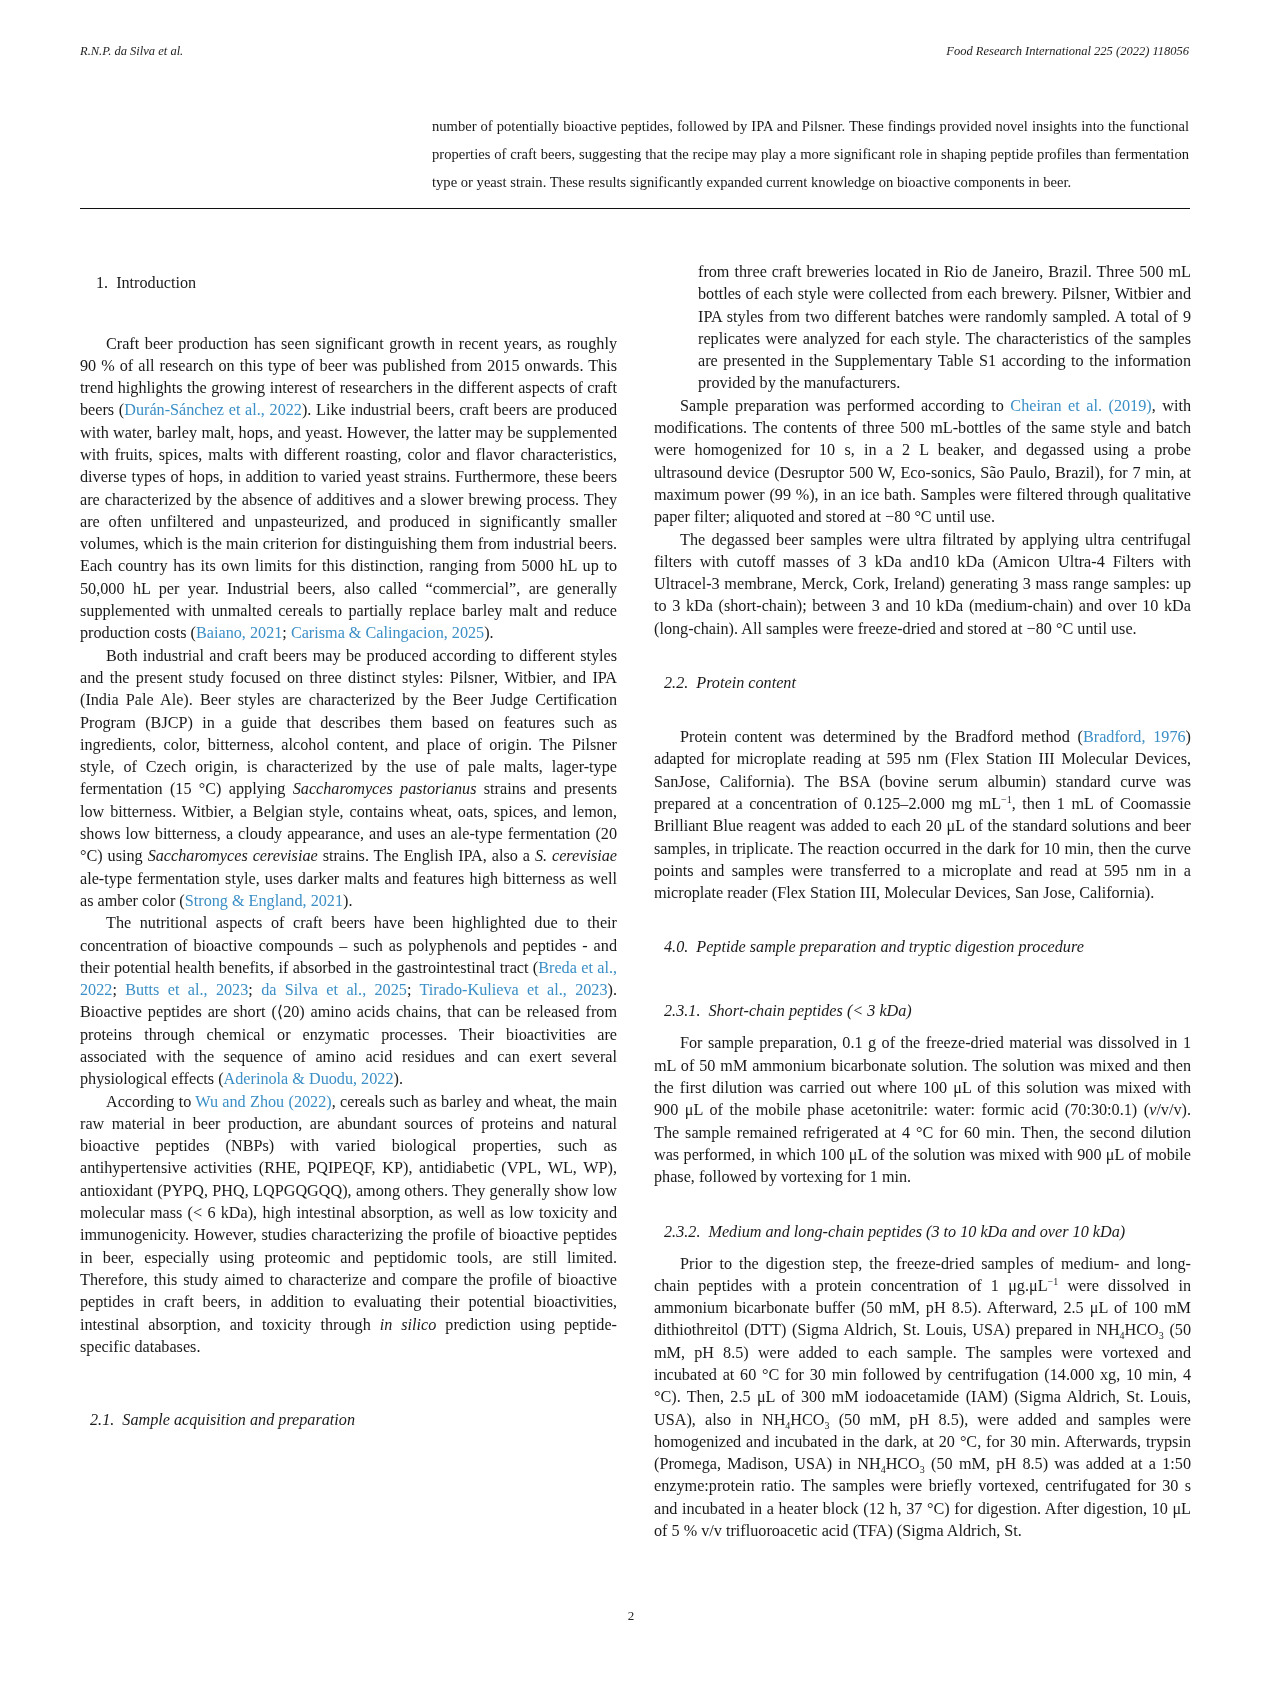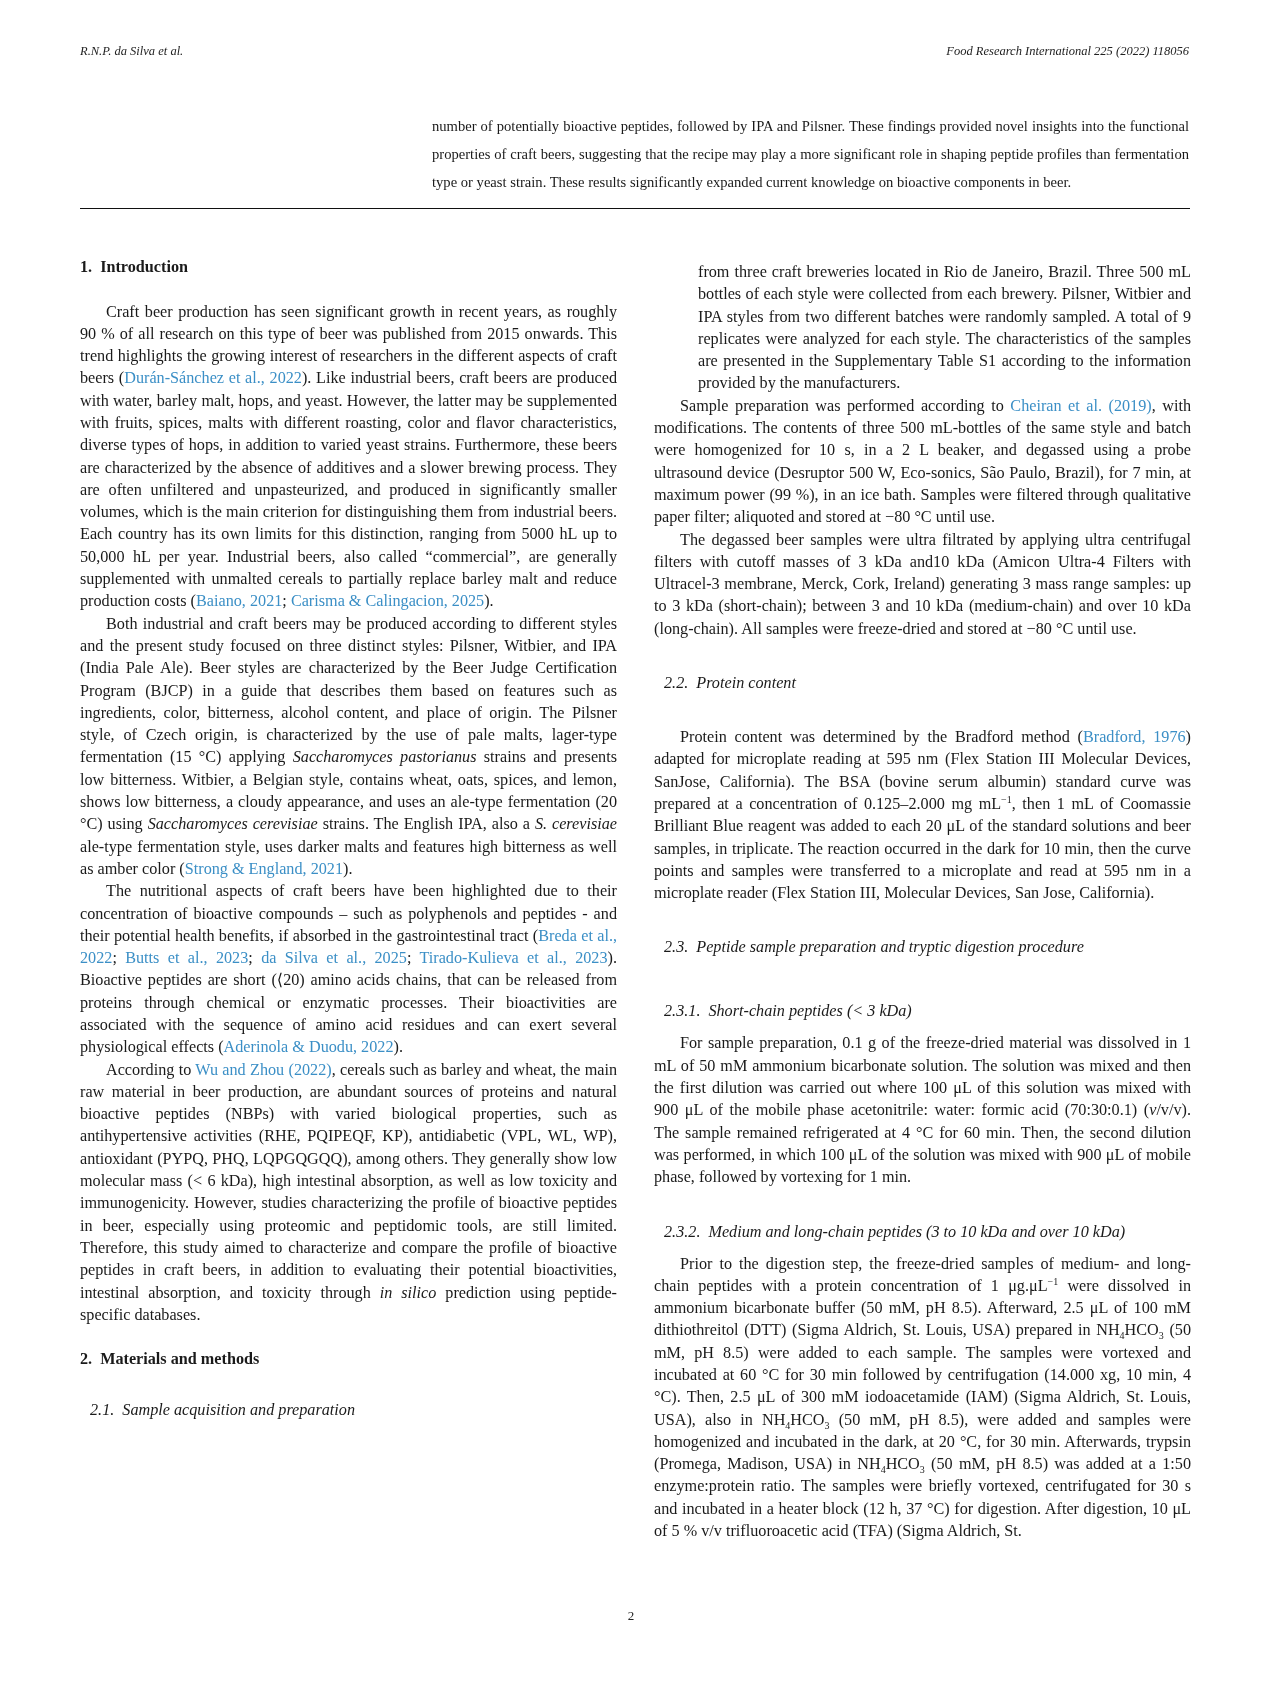--- a/index.html
+++ b/index.html
@@ -25,22 +25,22 @@
     .col {
       position: absolute; top: 256px; width: 537px;
       font-family: "Liberation Serif", serif; font-size: 16.2px; line-height: 22.3px;
       text-align: justify; color: #1a1a1a;
     }
     .col.left { left: 80px; }
     .col.right { left: 654px; top: 261px; }
     .col p { margin: 0; text-indent: 26px; }
     .col p.noindent { text-indent: 0; margin-left: 44px; }
     h2.sec {
-      font-family: "Liberation Serif", serif; font-weight: bold; font-size: 16.2px;
-      margin: 0; line-height: 22px;
+      font-family: "Liberation Serif", serif; font-weight: normal; font-size: 16.2px;
+      margin: 16px; line-height: 22px;
     }
     h3.sub {
       font-family: "Liberation Serif", serif; font-style: italic; font-weight: normal;
       font-size: 16.2px; margin: 10px; line-height: 22px;
     }
     .num { display: inline-block; margin-right: 8px; }
     .gap-l { height: 22px; }
     .gap-m { height: 23px; }
     .link { color: #3b8fc6; }
     em { font-style: italic; }
@@ -65,36 +65,35 @@
 
 <div class="col left">
   <h2 class="sec"><span class="num">1.</span><span>Introduction</span></h2>
   <div class="gap-l"></div>
   <div style="height:0.5px"></div>
   <p><span>Craft beer production has seen significant growth in recent years, as roughly 90 % of all research on this type of beer was published from 2015 onwards. This trend highlights the growing interest of researchers in the different aspects of craft beers (</span><a class="link">Durán-Sánchez et al., 2022</a><span>). Like industrial beers, craft beers are produced with water, barley malt, hops, and yeast. However, the latter may be supplemented with fruits, spices, malts with different roasting, color and flavor characteristics, diverse types of hops, in addition to varied yeast strains. Furthermore, these beers are characterized by the absence of additives and a slower brewing process. They are often unfiltered and unpasteurized, and produced in significantly smaller volumes, which is the main criterion for distinguishing them from industrial beers. Each country has its own limits for this distinction, ranging from 5000 hL up to 50,000 hL per year. Industrial beers, also called “commercial”, are generally supplemented with unmalted cereals to partially replace barley malt and reduce production costs (</span><a class="link">Baiano, 2021</a><span>; </span><a class="link">Carisma &amp; Calingacion, 2025</a><span>).</span></p>
   <p><span>Both industrial and craft beers may be produced according to different styles and the present study focused on three distinct styles: Pilsner, Witbier, and IPA (India Pale Ale). Beer styles are characterized by the Beer Judge Certification Program (BJCP) in a guide that describes them based on features such as ingredients, color, bitterness, alcohol content, and place of origin. The Pilsner style, of Czech origin, is characterized by the use of pale malts, lager-type fermentation (15 °C) applying </span><em>Saccharomyces pastorianus</em><span> strains and presents low bitterness. Witbier, a Belgian style, contains wheat, oats, spices, and lemon, shows low bitterness, a cloudy appearance, and uses an ale-type fermentation (20 °C) using </span><em>Saccharomyces cerevisiae</em><span> strains. The English IPA, also a </span><em>S. cerevisiae</em><span> ale-type fermentation style, uses darker malts and features high bitterness as well as amber color (</span><a class="link">Strong &amp; England, 2021</a><span>).</span></p>
   <p><span>The nutritional aspects of craft beers have been highlighted due to their concentration of bioactive compounds – such as polyphenols and peptides - and their potential health benefits, if absorbed in the gastrointestinal tract (</span><a class="link">Breda et al., 2022</a><span>; </span><a class="link">Butts et al., 2023</a><span>; </span><a class="link">da Silva et al., 2025</a><span>; </span><a class="link">Tirado-Kulieva et al., 2023</a><span>). Bioactive peptides are short (⟨20) amino acids chains, that can be released from proteins through chemical or enzymatic processes. Their bioactivities are associated with the sequence of amino acid residues and can exert several physiological effects (</span><a class="link">Aderinola &amp; Duodu, 2022</a><span>).</span></p>
   <p><span>According to </span><a class="link">Wu and Zhou (2022)</a><span>, cereals such as barley and wheat, the main raw material in beer production, are abundant sources of proteins and natural bioactive peptides (NBPs) with varied biological properties, such as antihypertensive activities (RHE, PQIPEQF, KP), antidiabetic (VPL, WL, WP), antioxidant (PYPQ, PHQ, LQPGQGQQ), among others. They generally show low molecular mass (&lt; 6 kDa), high intestinal absorption, as well as low toxicity and immunogenicity. However, studies characterizing the profile of bioactive peptides in beer, especially using proteomic and peptidomic tools, are still limited. Therefore, this study aimed to characterize and compare the profile of bioactive peptides in craft beers, in addition to evaluating their potential bioactivities, intestinal absorption, and toxicity through </span><em>in silico</em><span> prediction using peptide-specific databases.</span></p>
   <div class="gap-l"></div>
-  <h2 class="sec"><span class="num">2.</span><span>Materials and methods</span></h2>
   <div class="gap-m" style="height:19px"></div>
   <h3 class="sub"><span class="num">2.1.</span><span>Sample acquisition and preparation</span></h3>
   <div class="gap-m" style="height:19px"></div>
 </div>
 
 <div class="col right">
   <p class="noindent" id="p21cont">from three craft breweries located in Rio de Janeiro, Brazil. Three 500 mL bottles of each style were collected from each brewery. Pilsner, Witbier and IPA styles from two different batches were randomly sampled. A total of 9 replicates were analyzed for each style. The characteristics of the samples are presented in the Supplementary Table S1 according to the information provided by the manufacturers.</p>
   <p><span>Sample preparation was performed according to </span><a class="link">Cheiran et al. (2019)</a><span>, with modifications. The contents of three 500 mL-bottles of the same style and batch were homogenized for 10 s, in a 2 L beaker, and degassed using a probe ultrasound device (Desruptor 500 W, Eco-sonics, São Paulo, Brazil), for 7 min, at maximum power (99 %), in an ice bath. Samples were filtered through qualitative paper filter; aliquoted and stored at −80 °C until use.</span></p>
   <p>The degassed beer samples were ultra filtrated by applying ultra centrifugal filters with cutoff masses of 3 kDa and10 kDa (Amicon Ultra-4 Filters with Ultracel-3 membrane, Merck, Cork, Ireland) generating 3 mass range samples: up to 3 kDa (short-chain); between 3 and 10 kDa (medium-chain) and over 10 kDa (long-chain). All samples were freeze-dried and stored at −80 °C until use.</p>
   <div class="gap-l"></div>
   <h3 class="sub"><span class="num">2.2.</span><span>Protein content</span></h3>
   <div class="gap-l"></div>
   <p><span>Protein content was determined by the Bradford method (</span><a class="link">Bradford, 1976</a><span>) adapted for microplate reading at 595 nm (Flex Station III Molecular Devices, SanJose, California). The BSA (bovine serum albumin) standard curve was prepared at a concentration of 0.125–2.000 mg mL</span><sup>−1</sup><span>, then 1 mL of Coomassie Brilliant Blue reagent was added to each 20 μL of the standard solutions and beer samples, in triplicate. The reaction occurred in the dark for 10 min, then the curve points and samples were transferred to a microplate and read at 595 nm in a microplate reader (Flex Station III, Molecular Devices, San Jose, California).</span></p>
   <div class="gap-l"></div>
-  <h3 class="sub"><span class="num">2.3.</span><span>Peptide sample preparation and tryptic digestion procedure</span></h3>
+  <h3 class="sub"><span class="num">4.0.</span><span>Peptide sample preparation and tryptic digestion procedure</span></h3>
   <div class="gap-l"></div>
   <h3 class="sub"><span class="num">2.3.1.</span><span>Short-chain peptides (&lt; 3 kDa)</span></h3>
   <p><span>For sample preparation, 0.1 g of the freeze-dried material was dissolved in 1 mL of 50 mM ammonium bicarbonate solution. The solution was mixed and then the first dilution was carried out where 100 μL of this solution was mixed with 900 μL of the mobile phase acetonitrile: water: formic acid (70:30:0.1) (</span><em>v</em><span>/v/v). The sample remained refrigerated at 4 °C for 60 min. Then, the second dilution was performed, in which 100 μL of the solution was mixed with 900 μL of mobile phase, followed by vortexing for 1 min.</span></p>
   <div class="gap-l"></div>
   <h3 class="sub"><span class="num">2.3.2.</span><span>Medium and long-chain peptides (3 to 10 kDa and over 10 kDa)</span></h3>
   <p><span>Prior to the digestion step, the freeze-dried samples of medium- and long-chain peptides with a protein concentration of 1 μg.μL</span><sup>−1</sup><span> were dissolved in ammonium bicarbonate buffer (50 mM, pH 8.5). Afterward, 2.5 μL of 100 mM dithiothreitol (DTT) (Sigma Aldrich, St. Louis, USA) prepared in NH</span><sub>4</sub><span>HCO</span><sub>3</sub><span> (50 mM, pH 8.5) were added to each sample. The samples were vortexed and incubated at 60 °C for 30 min followed by centrifugation (14.000 xg, 10 min, 4 °C). Then, 2.5 μL of 300 mM iodoacetamide (IAM) (Sigma Aldrich, St. Louis, USA), also in NH</span><sub>4</sub><span>HCO</span><sub>3</sub><span> (50 mM, pH 8.5), were added and samples were homogenized and incubated in the dark, at 20 °C, for 30 min. Afterwards, trypsin (Promega, Madison, USA) in NH</span><sub>4</sub><span>HCO</span><sub>3</sub><span> (50 mM, pH 8.5) was added at a 1:50 enzyme:protein ratio. The samples were briefly vortexed, centrifugated for 30 s and incubated in a heater block (12 h, 37 °C) for digestion. After digestion, 10 μL of 5 % v/v trifluoroacetic acid (TFA) (Sigma Aldrich, St.</span></p>
 </div>
 
 <div class="page-number">2</div>
 

